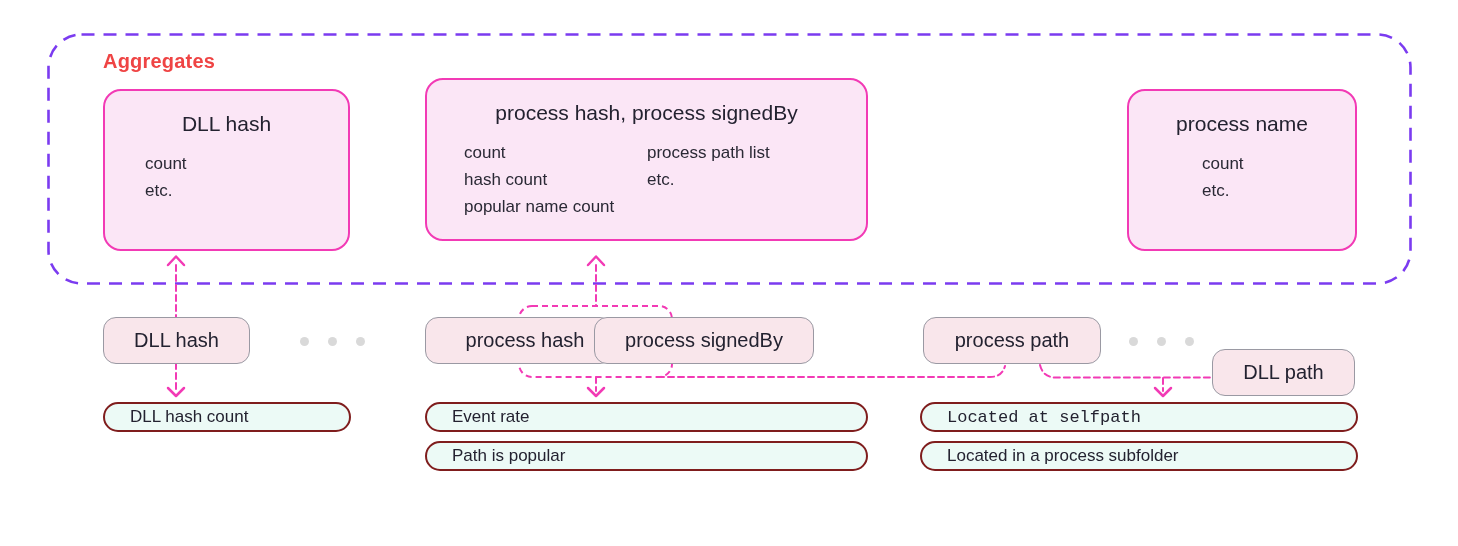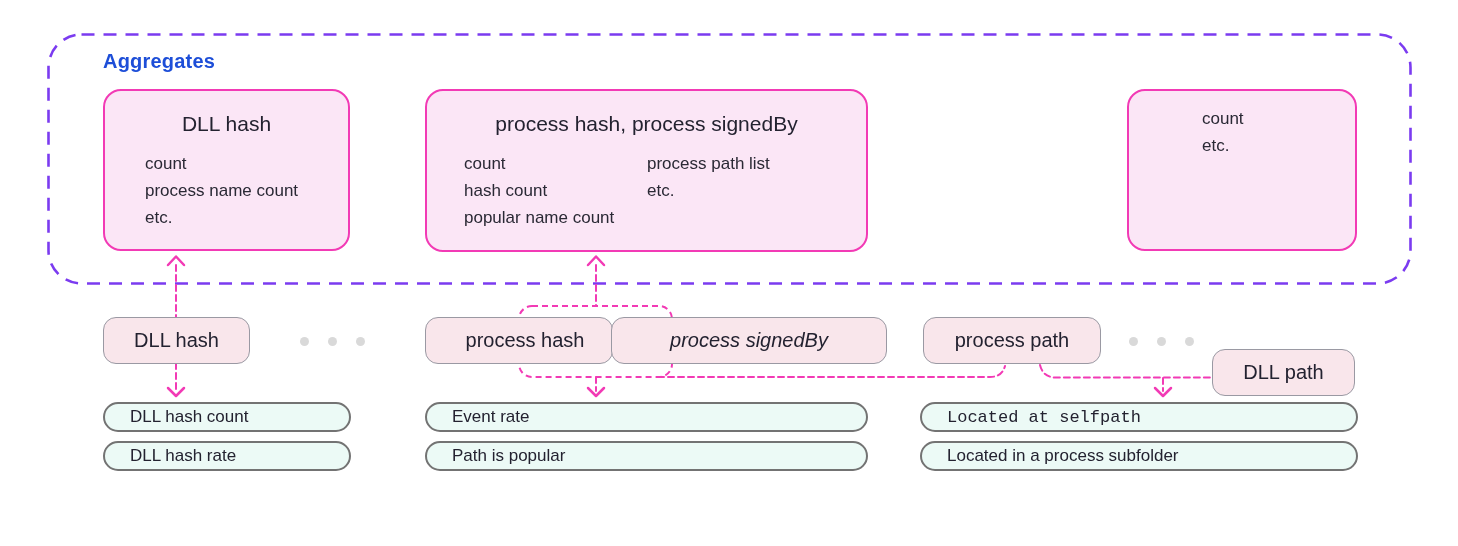--- a/index.html
+++ b/index.html
@@ -3,42 +3,42 @@
 <meta charset="utf-8">
 <style>
   html,body{margin:0;padding:0;background:#fff;}
   .canvas{
     position:relative;width:1458px;height:546px;background:#ffffff;
     font-family:"Liberation Sans", sans-serif;color:#232230;overflow:hidden;
   }
   svg.connectors{position:absolute;left:0;top:0;z-index:1;}
   .agg-label{
     position:absolute;left:103px;top:50px;z-index:2;
-    font-size:20px;font-weight:700;color:#1d4ed8;letter-spacing:.2px;
+    font-size:20px;font-weight:700;color:#ef4444;letter-spacing:.2px;
   }
   .agg-box{
     position:absolute;z-index:2;box-sizing:border-box;
     background:#FBE6F6;border:2.5px solid #F23AB5;border-radius:18px;
   }
   .agg-title{
     text-align:center;margin-top:21px;font-size:21px;font-weight:500;color:#232230;
   }
   .agg-items{margin-top:14px;font-size:17px;line-height:27px;color:#2A2935;}
   .agg-cols{display:flex;margin-top:14px;font-size:17px;line-height:27px;color:#2A2935;}
   .tag{
     position:absolute;top:317px;height:47px;z-index:3;box-sizing:border-box;
     background:#F9E6EB;border:1.5px solid #9A99A3;border-radius:13px;
     display:flex;align-items:center;justify-content:center;
     font-size:20px;color:#232230;
   }
   .dotgroup{position:absolute;top:337px;z-index:2;display:flex;gap:19px;}
   .dot{width:9px;height:9px;border-radius:50%;background:#D9D9D9;}
   .rule{
     position:absolute;height:30px;z-index:2;box-sizing:border-box;
-    background:#ECFAF6;border:2px solid #737373;border-radius:15px;
+    background:#ECFAF6;border:2px solid #7f1d1d;border-radius:15px;
     display:flex;align-items:center;padding-left:25px;
     font-size:17px;color:#232230;
   }
 </style>
 </head>
 <body>
 
 <div class="canvas">
 
   <svg class="connectors" width="1458" height="546" viewBox="0 0 1458 546">
@@ -76,69 +76,68 @@
       <path d="M1155 388 L1163 396 L1171 388" stroke-width="2.5"></path>
     </g>
   </svg>
 
   <div class="agg-label">Aggregates</div>
 
   <div class="agg-box" style="left:103px;top:89px;width:247px;height:162px;">
     <div class="agg-title">DLL hash</div>
     <div class="agg-items" style="padding-left:40px;">
       <div>count</div>
-      <div>process name count</div>
       <div>etc.</div>
     </div>
   </div>
 
-  <div class="agg-box" style="left:425px;top:89px;width:443px;height:163px;">
+  <div class="agg-box" style="left:425px;top:78px;width:443px;height:163px;">
     <div class="agg-title">process hash, process signedBy</div>
     <div class="agg-cols">
       <div style="padding-left:37px;width:220px;box-sizing:border-box;">
         <div>count</div>
         <div>hash count</div>
         <div>popular name count</div>
       </div>
       <div>
         <div>process path list</div>
         <div>etc.</div>
       </div>
     </div>
   </div>
 
   <div class="agg-box" style="left:1127px;top:89px;width:230px;height:162px;">
+    <div class="agg-title">process name</div>
     <div class="agg-items" style="padding-left:73px;">
       <div>count</div>
       <div>etc.</div>
     </div>
   </div>
 
   <div class="tag" style="left:103px;width:147px;">DLL hash</div>
 
   <div class="dotgroup" style="left:300px;">
     <span class="dot"></span>
     <span class="dot"></span>
     <span class="dot"></span>
   </div>
 
   <div class="tag" style="left:425px;width:188px;padding-left:12px;">process hash</div>
-  <div class="tag" style="left:611px;width:276px;font-style:italic;">process signedBy</div>
+  <div class="tag" style="left:594px;width:220px;">process signedBy</div>
   <div class="tag" style="left:923px;width:178px;">process path</div>
 
   <div class="dotgroup" style="left:1129px;">
     <span class="dot"></span>
     <span class="dot"></span>
     <span class="dot"></span>
   </div>
 
   <div class="tag" style="left:1212px;width:143px;margin-top:32px;">DLL path</div>
 
   <div class="rule" style="left:103px;top:402px;width:248px;">DLL hash count</div>
-  <div class="rule" style="left:103px;top:441px;width:248px;">DLL hash rate</div>
 
   <div class="rule" style="left:425px;top:441px;width:443px;">Path is popular</div>
   <div class="rule" style="left:425px;top:402px;width:443px;">Event rate</div>
 
   <div class="rule" style="left:920px;top:402px;width:438px;font-family:Liberation Mono, monospace;">Located at selfpath</div>
   <div class="rule" style="left:920px;top:441px;width:438px;">Located in a process subfolder</div>
 
 </div>
 
 </body></html>

